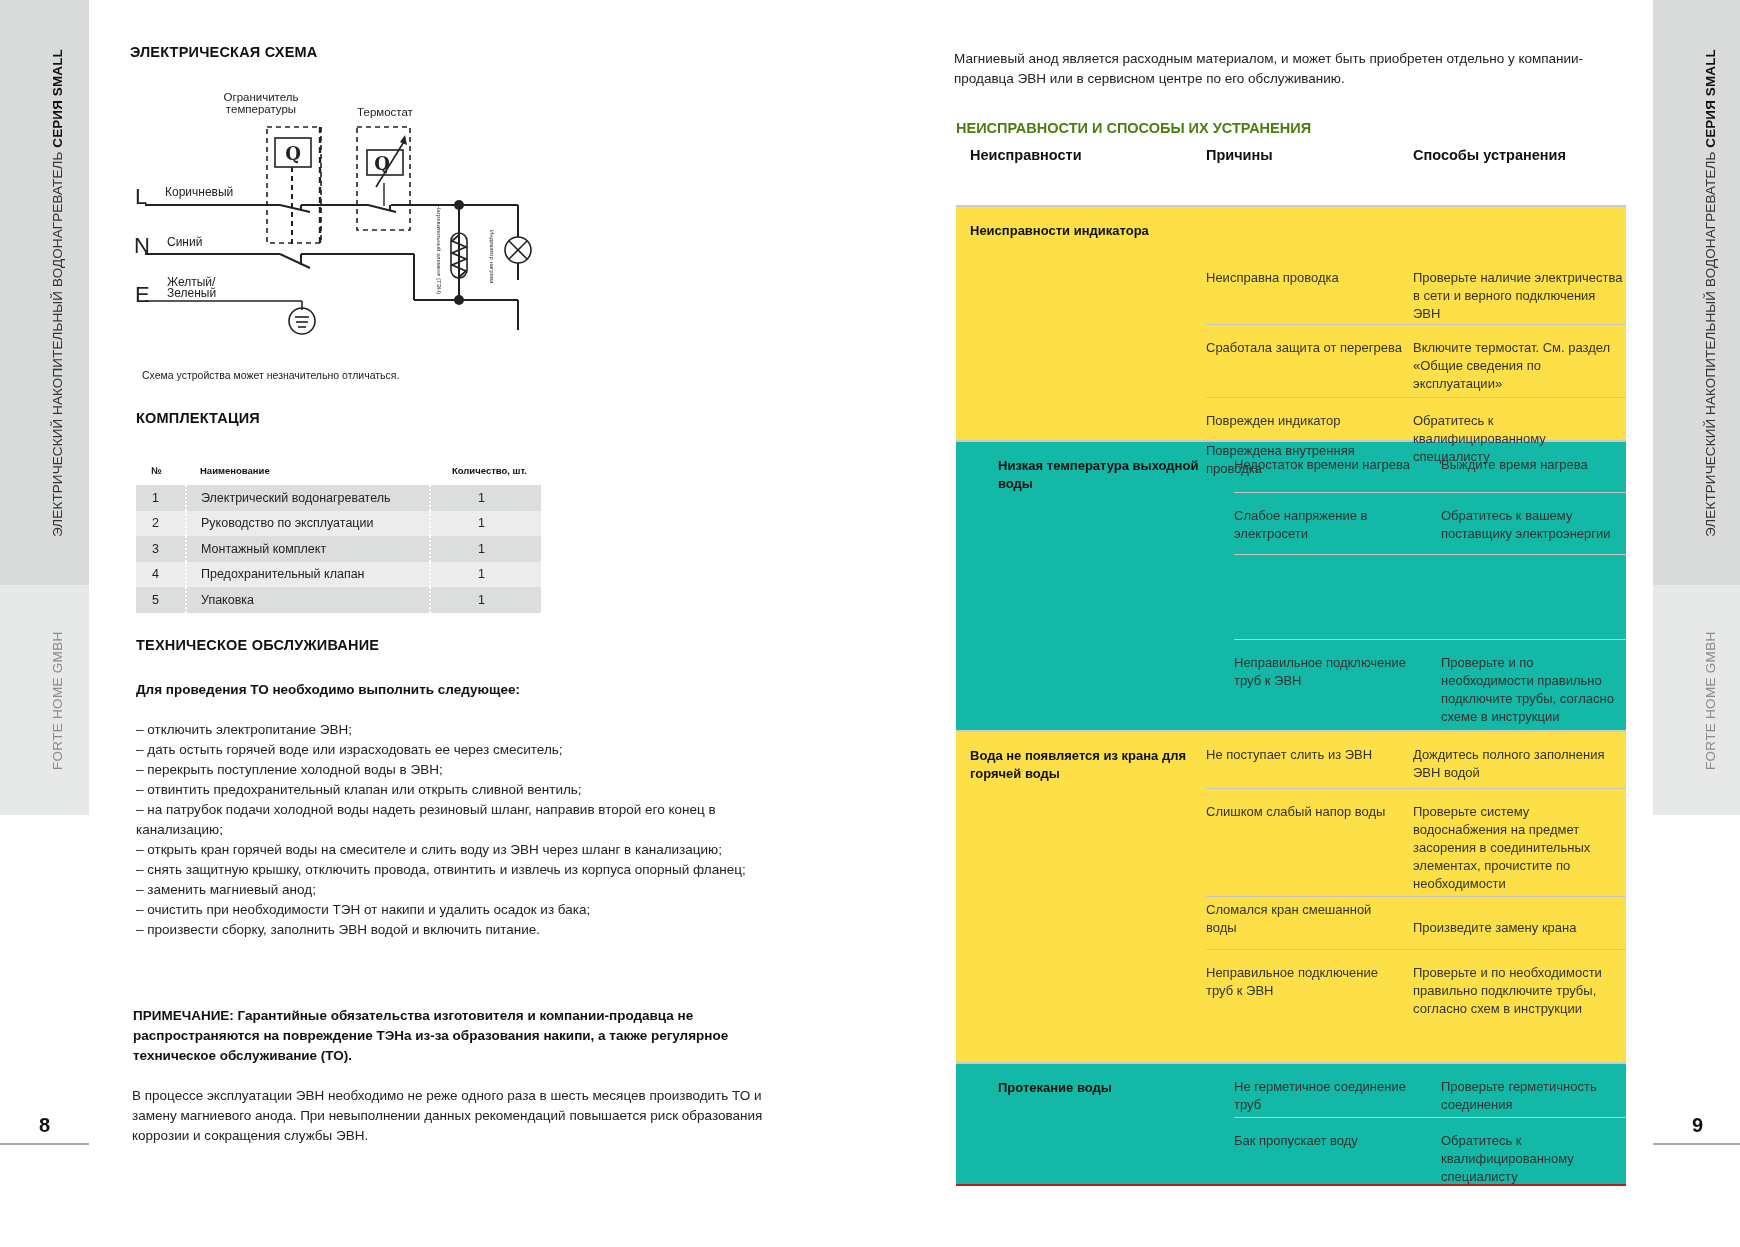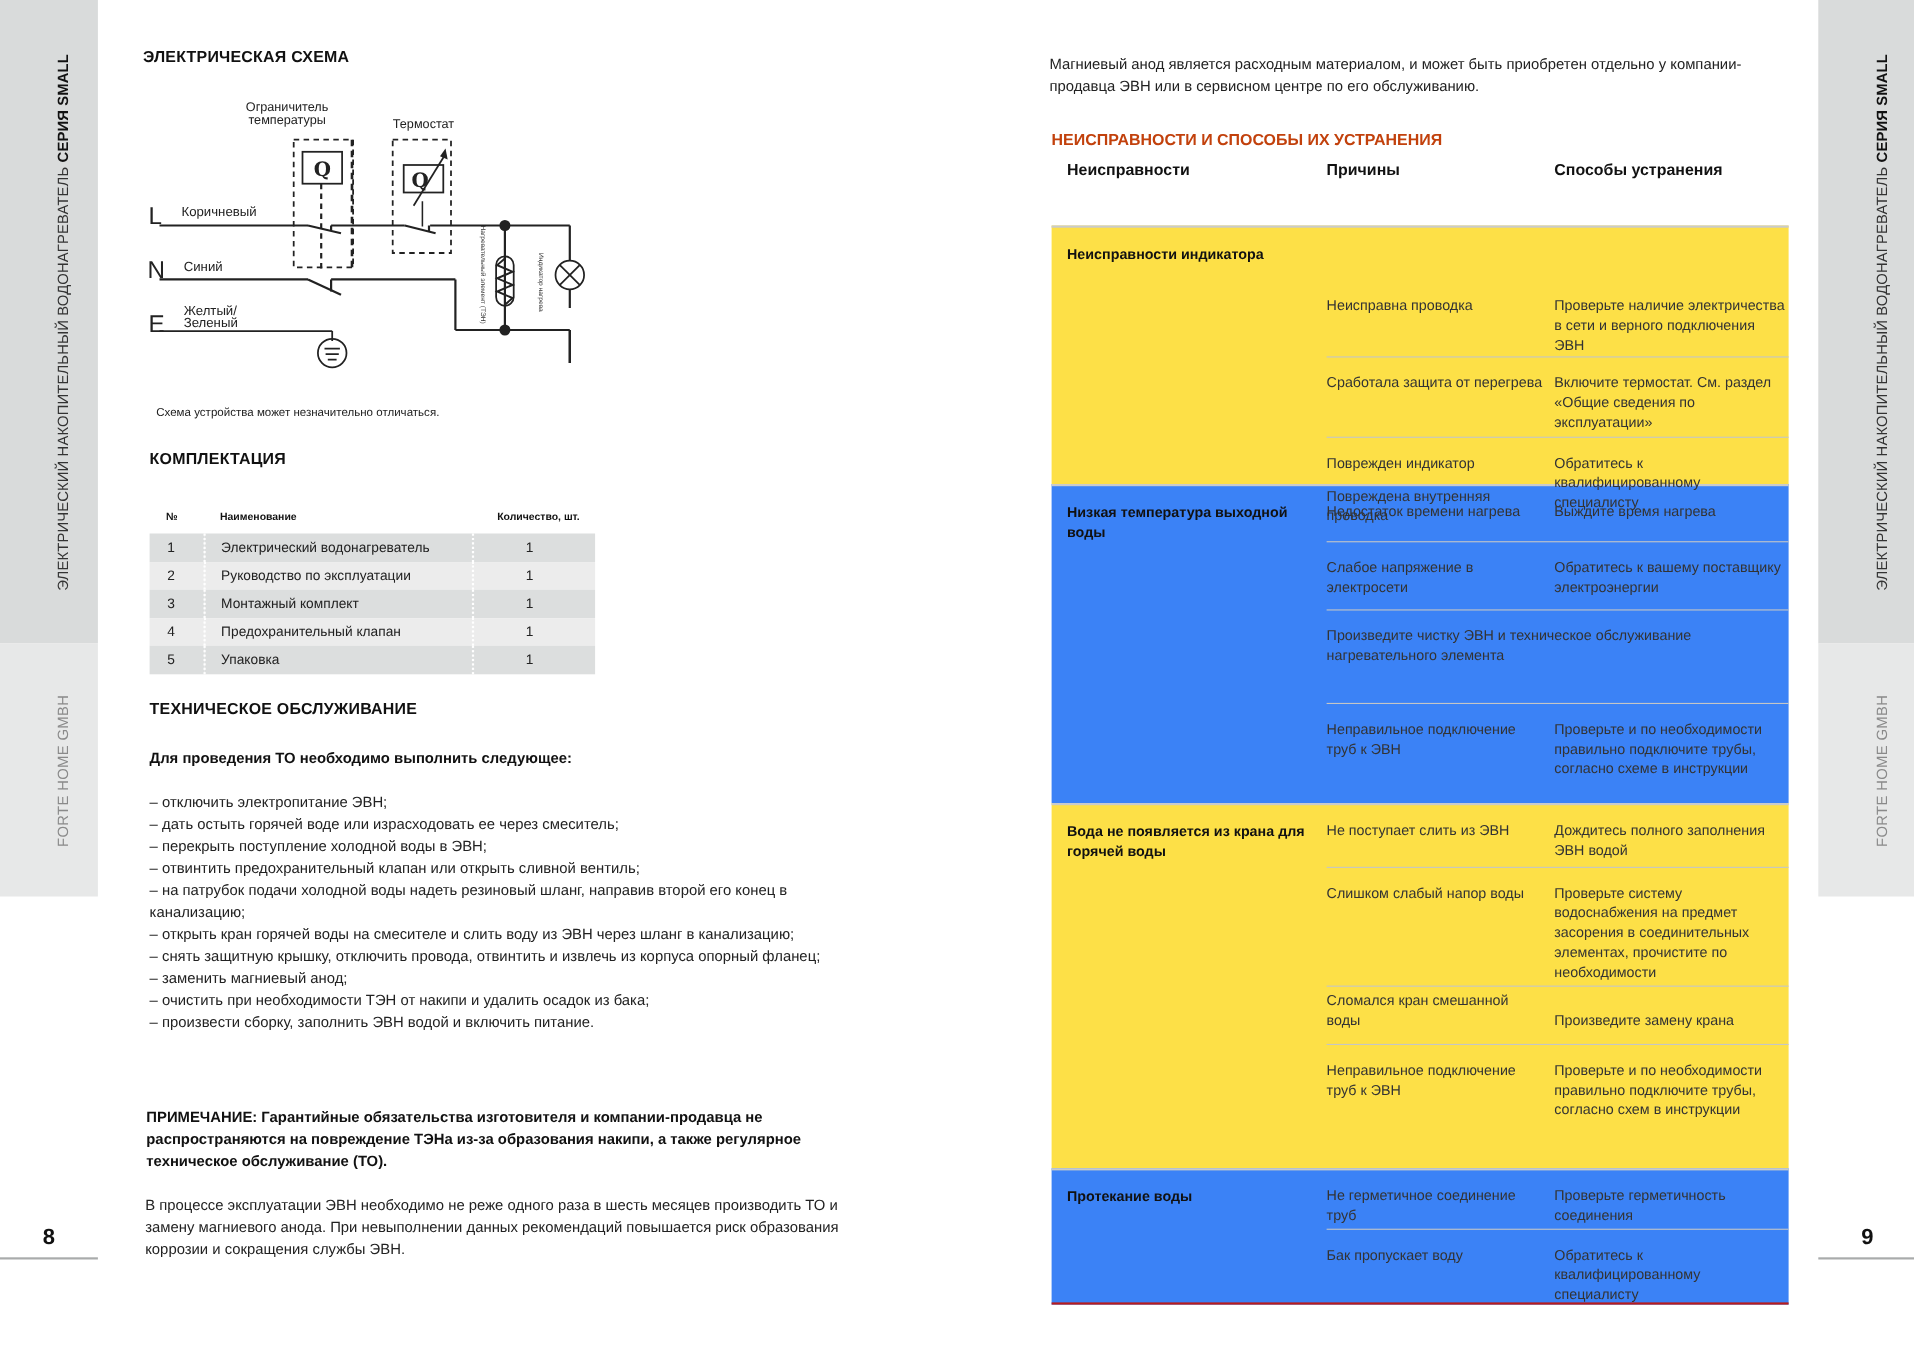--- a/index.html
+++ b/index.html
@@ -36,28 +36,28 @@
   table.kit th.c-num { padding-left: 15px; }
   table.kit th.c-name { padding-left: 14px; }
   table.kit th.c-qty { text-align: right; padding-right: 14px; }
 
   .para { position: absolute; font-size: 13.5px; line-height: 20px; color: #222; }
   .bold { font-weight: 700; color: #111; }
   .tech-list { position: absolute; left: 136px; top: 720px; width: 640px; font-size: 13.5px; line-height: 20px; color: #222; list-style: none; }
 
   
   .trouble { position: absolute; left: 956px; top: 120px; width: 670px; }
-  .trouble-title { font-size: 14.5px; font-weight: 700; color: #c2410c; margin-bottom: 11px; }
+  .trouble-title { font-size: 14.5px; font-weight: 700; color: #4d7c0f; margin-bottom: 11px; }
   .t-head { display: flex; height: 58px; font-size: 14.5px; font-weight: 700; color: #111; }
   .t-head div:nth-child(1) { width: 250px; padding-left: 14px; }
   .t-head div:nth-child(2) { width: 207px; padding-left: 0px; }
   .t-head div:nth-child(3) { flex: 1; padding-left: 0px; }
   .t-group { display: flex; border-top: 2px solid #c9cbcb; }
   .t-group.dark { background: #fde047; }
-  .t-group.light { background: #3b82f6; }
+  .t-group.light { background: #14b8a6; padding-left: 28px; }
   .t-group:last-child { border-bottom: 2px solid #b91c1c; }
   .t-fault { width: 250px; padding: 15px 0 0 14px; font-size: 13px; font-weight: 700; line-height: 18px; color: #111; }
   .t-rows { flex: 1; }
   .t-row { display: flex; border-top: 1px solid #c4c6c6; font-size: 13px; line-height: 18px; color: #333; }
   .t-row:first-child { border-top: none; }
   .t-cause { width: 207px; padding: 14px 8px 12px 0; }
   .t-cause p + p { margin-top: 12px; }
   .t-fix { flex: 1; padding: 14px 0 12px 0; }
 </style>
 </head>
@@ -265,21 +265,20 @@
           </div>
         <div class="t-fix">Выждите время нагрева</div>
       </div>
       <div class="t-row" style="height:62px;">
         <div class="t-cause">
             <p>Слабое напряжение в электросети</p>
           </div>
         <div class="t-fix">Обратитесь к вашему поставщику электроэнергии</div>
       </div>
       <div class="t-row" style="height:85px;">
-        <div class="t-fix">Произведите чистку ЭВН и техническое обслуживание нагревательного элемента</div>
       </div>
       <div class="t-row">
         <div class="t-cause">
             <p>Неправильное подключение труб к ЭВН</p>
           </div>
         <div class="t-fix">Проверьте и по необходимости правильно подключите трубы, согласно схеме в инструкции</div>
       </div>
     </div>
   </div>
 

